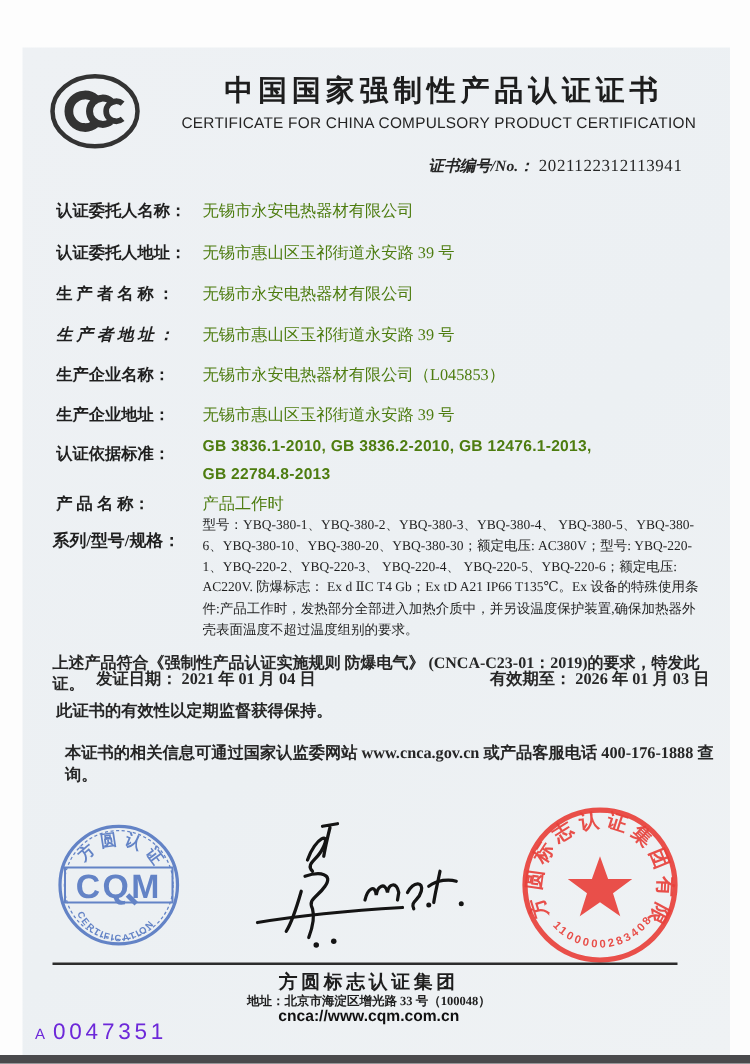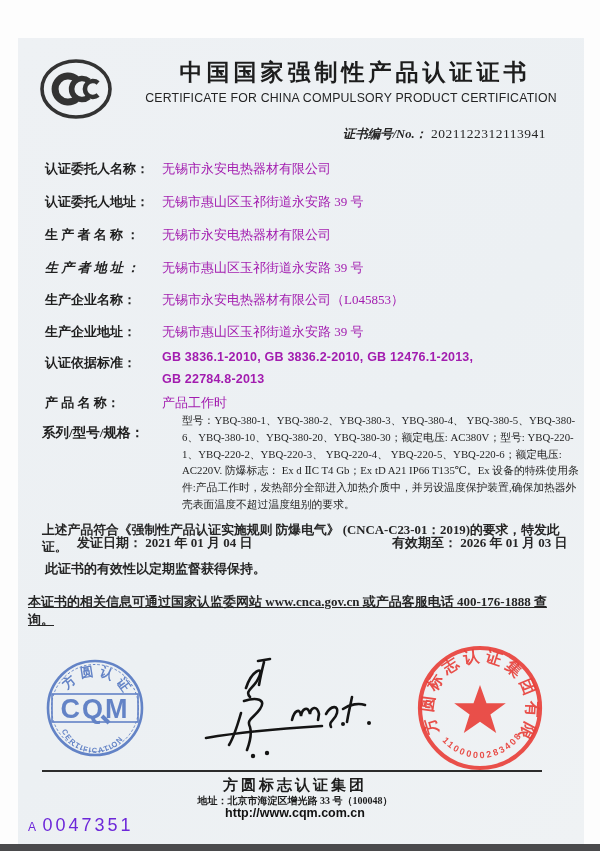--- a/index.html
+++ b/index.html
@@ -25,30 +25,29 @@
     font-size:12.3px; color:#242424; letter-spacing:0.2px;
   }
   .certno { top:124px; left:270px; width:276px; text-align:right; white-space:nowrap; }
   .certno .lbl { font-weight:bold; font-style:italic; font-size:12.5px; }
   .certno .num { font-size:13.5px; letter-spacing:0.5px; }
 
   .row-label {
     left:45px; width:118px; font-size:13px; font-weight:bold;
     white-space:nowrap; color:#1f1f1f;
   }
-  .row-value { left:162px; font-size:13px; color:#a21caf; white-space:nowrap; }
+  .row-value { left:162px; font-size:13px; color:#4d7c0f; white-space:nowrap; }
   .gb-value {
     font-family:"Liberation Sans","DejaVu Sans",sans-serif;
     font-weight:bold; font-size:12.5px; white-space:pre-line; line-height:1.72;
     letter-spacing:0.2px;
   }
   .series-value {
     width:400px; font-size:10.8px; line-height:1.56; white-space:normal;
     color:#1f1f1f;
-    margin-left:20px;
   }
   .statement { left:42px; top:511px; width:525px; font-size:12.8px; font-weight:bold;margin-top:11px; }
   .dateline { font-size:13px; font-weight:bold; white-space:nowrap;margin-left:32px; }
   .note { font-size:13px; font-weight:bold; }
   .rule { left:42px; top:770px; width:500px; height:2px; background:#2c2c2c; }
   .footer-org { top:776px; left:95px; width:400px; text-align:center;
     font-size:15px; font-weight:bold; letter-spacing:3px; color:#1d1d1d; }
   .footer-addr { top:794px; left:95px; width:400px; text-align:center;
     font-size:10px; font-weight:bold; color:#1d1d1d; }
   .footer-url { top:806px; left:95px; width:400px; text-align:center;
@@ -112,21 +111,21 @@
 <div class="abs dateline" style="left:45px; top:534px;">
   <span>发证日期：</span>
   <span>2021 年 01 月 04 日</span>
 </div>
 <div class="abs dateline" style="left:360px; top:534px;">
   <span>有效期至：</span>
   <span>2026 年 01 月 03 日</span>
 </div>
 
 <div class="abs note" style="left:45px; top:560px;">此证书的有效性以定期监督获得保持。</div>
-<div class="abs note" style="left:28px; top:593px; width:532px;text-decoration:underline;">本证书的相关信息可通过国家认监委网站 www.cnca.gov.cn 或产品客服电话 400-176-1888 查询。</div>
+<div class="abs note" style="left:52px; top:593px; width:532px;">本证书的相关信息可通过国家认监委网站 www.cnca.gov.cn 或产品客服电话 400-176-1888 查询。</div>
 
 <svg class="abs" style="left:44px; top:656px;" width="102" height="104" viewBox="0 0 102 104">
   <g stroke="#6383c6" fill="none">
     <circle cx="51" cy="52" r="47" stroke-width="2.6"></circle>
     <circle cx="51" cy="52" r="43.5" stroke-width="1" stroke-dasharray="2.5 2"></circle>
     <rect x="8" y="38" width="86" height="28" stroke-width="1.6"></rect>
   </g>
   <defs>
     <path id="cqmTop" d="M 20,41.5 A 33,33 0 0 1 82,41.5"></path>
     <path id="cqmBot" d="M 15.5,67 A 36,36 0 0 0 86.5,67"></path>
@@ -172,20 +171,20 @@
   </text>
   <polygon points="67,44 73.5,62.2 92.8,62.2 77.4,73.6 83.2,92 67,80.8 50.8,92 56.6,73.6 41.2,62.2 60.5,62.2" fill="#e8413b" opacity="0.92"></polygon>
   <text font-family="'Liberation Sans','DejaVu Sans',sans-serif" font-size="9" font-weight="bold" fill="#e8413b" letter-spacing="2.2" opacity="0.92">
     <textPath href="#sealNum" startOffset="12%">1100000283408</textPath>
   </text>
 </svg>
 
 <div class="abs rule"></div>
 <div class="abs footer-org">方圆标志认证集团</div>
 <div class="abs footer-addr">地址：北京市海淀区增光路 33 号（100048）</div>
-<div class="abs footer-url">http://www.cqm.com.cn</div>
+<div class="abs footer-url">cnca://www.cqm.com.cn</div>
 
 <div class="abs serial">
   <span class="pfx">A</span>
   <span class="num">0047351</span>
 </div>
 
 <div class="abs bottom-band"></div>
 
 </body></html>

